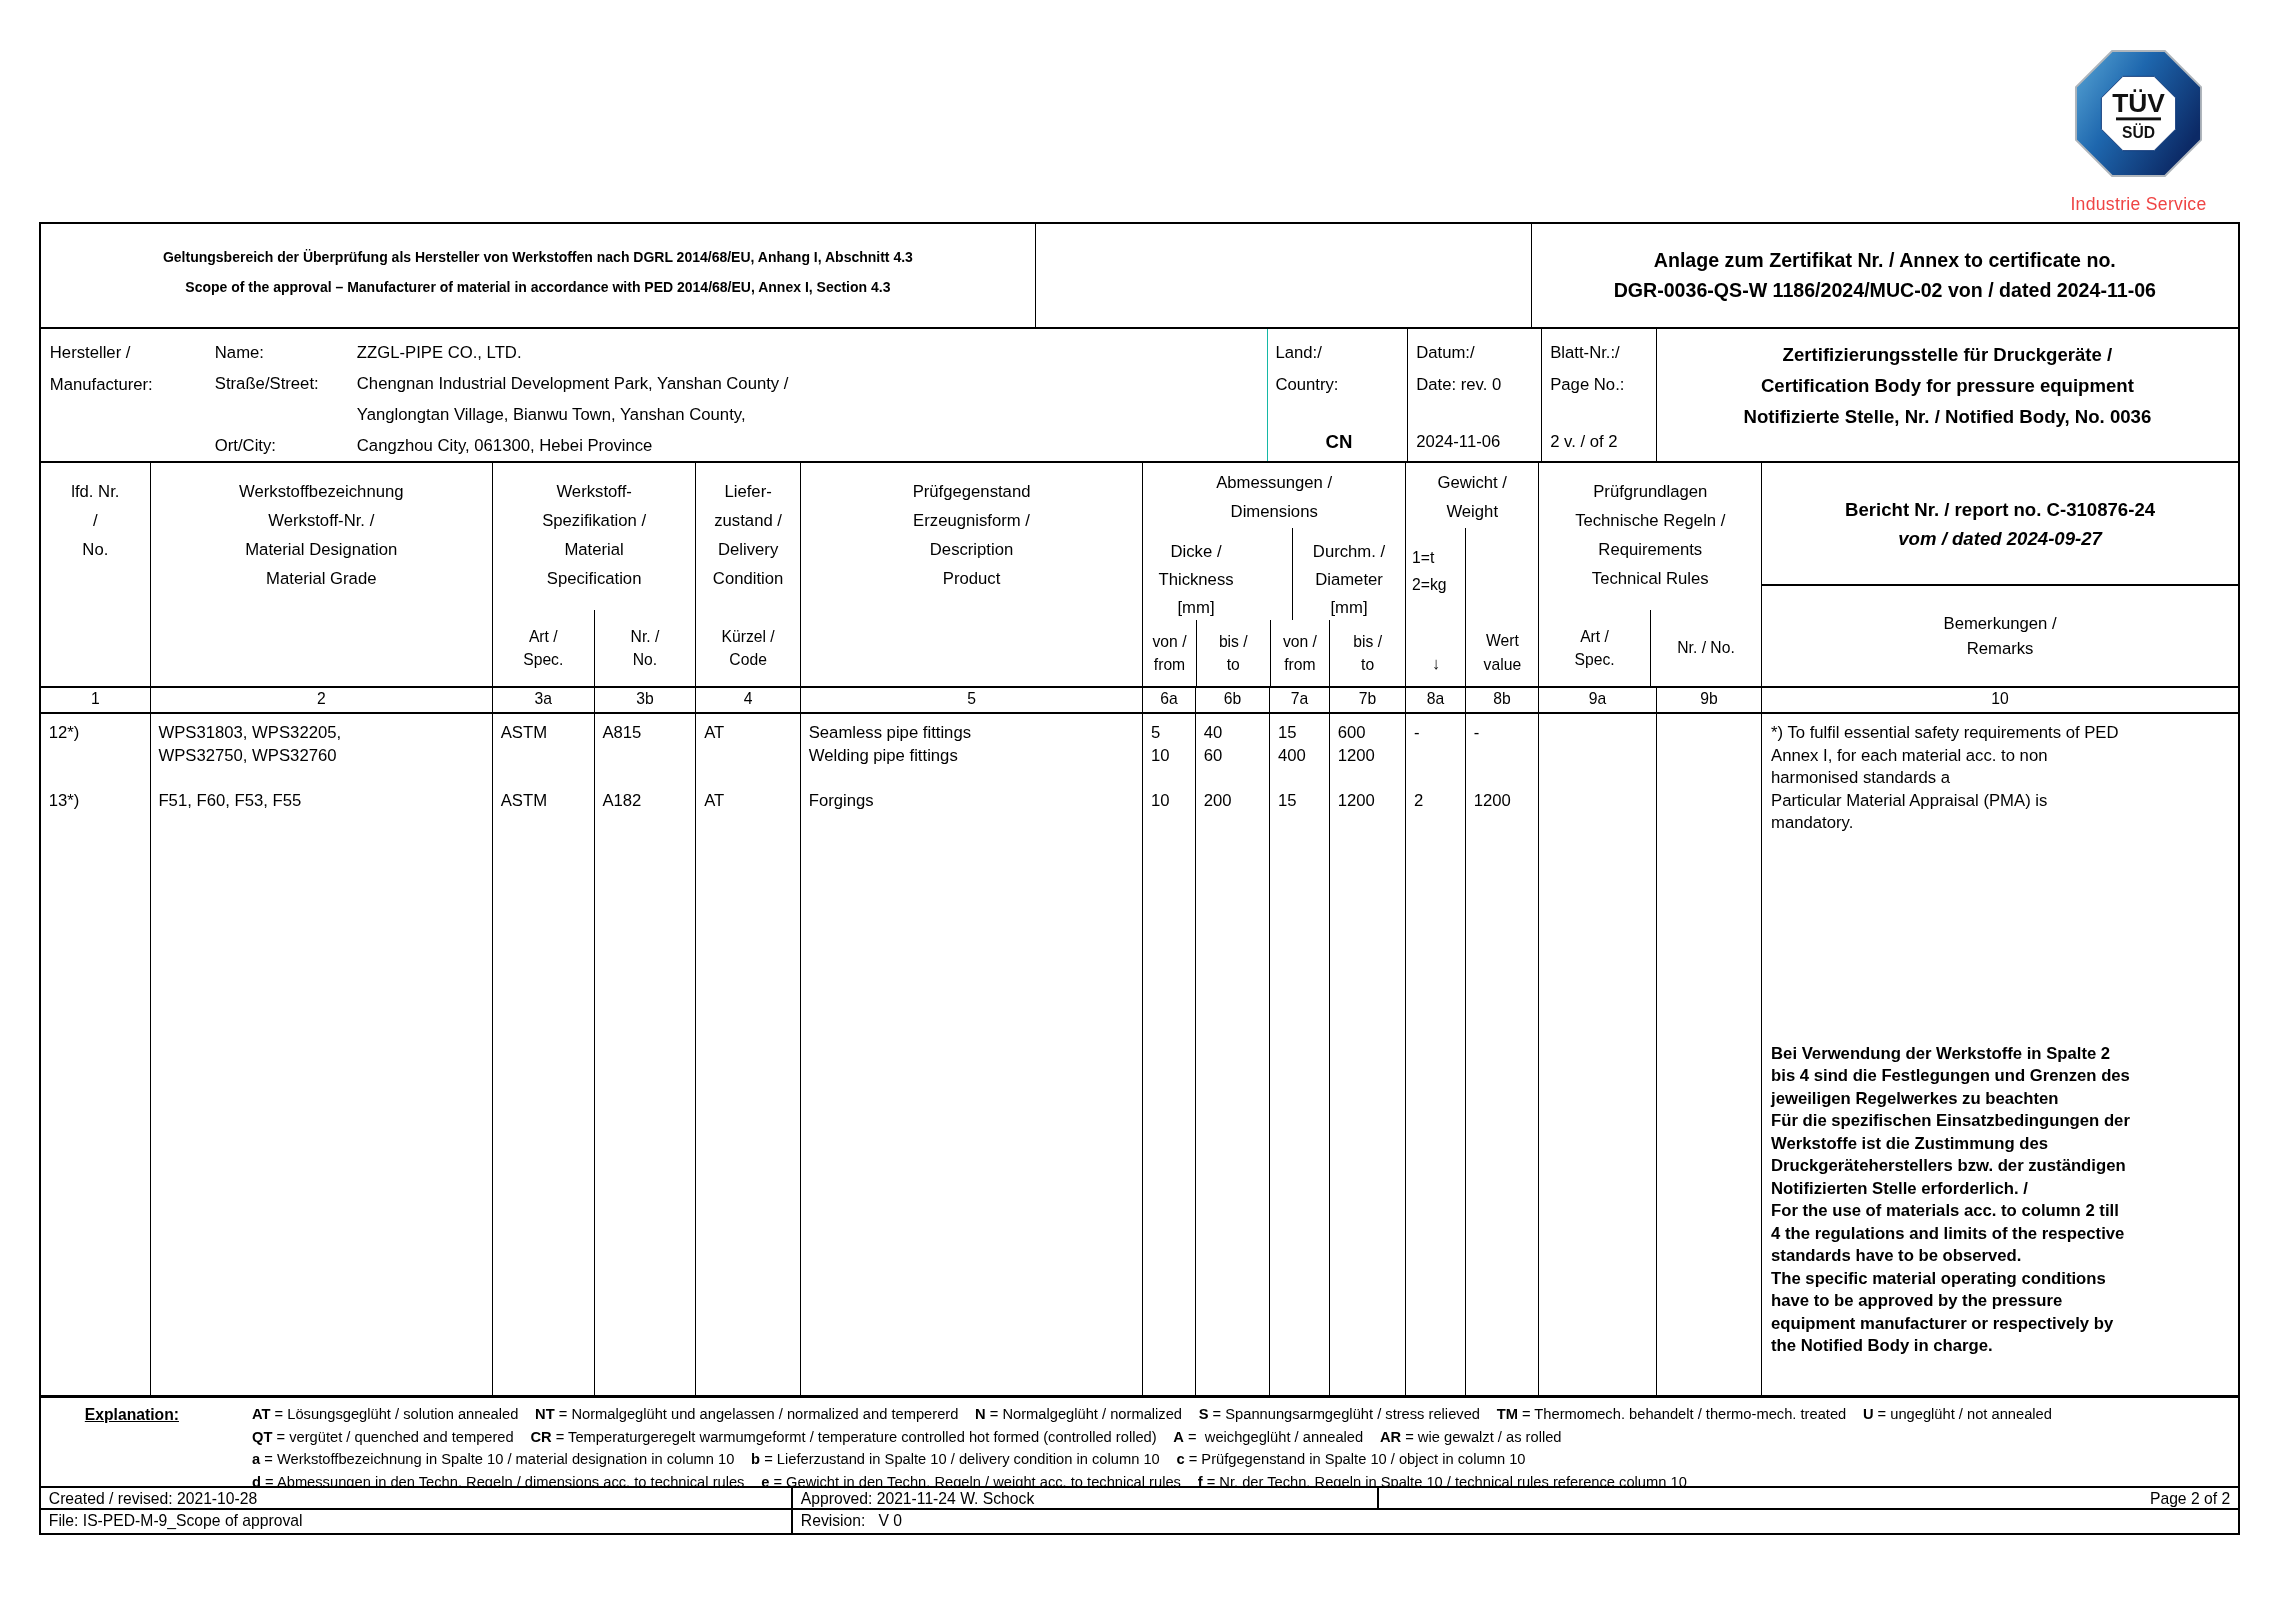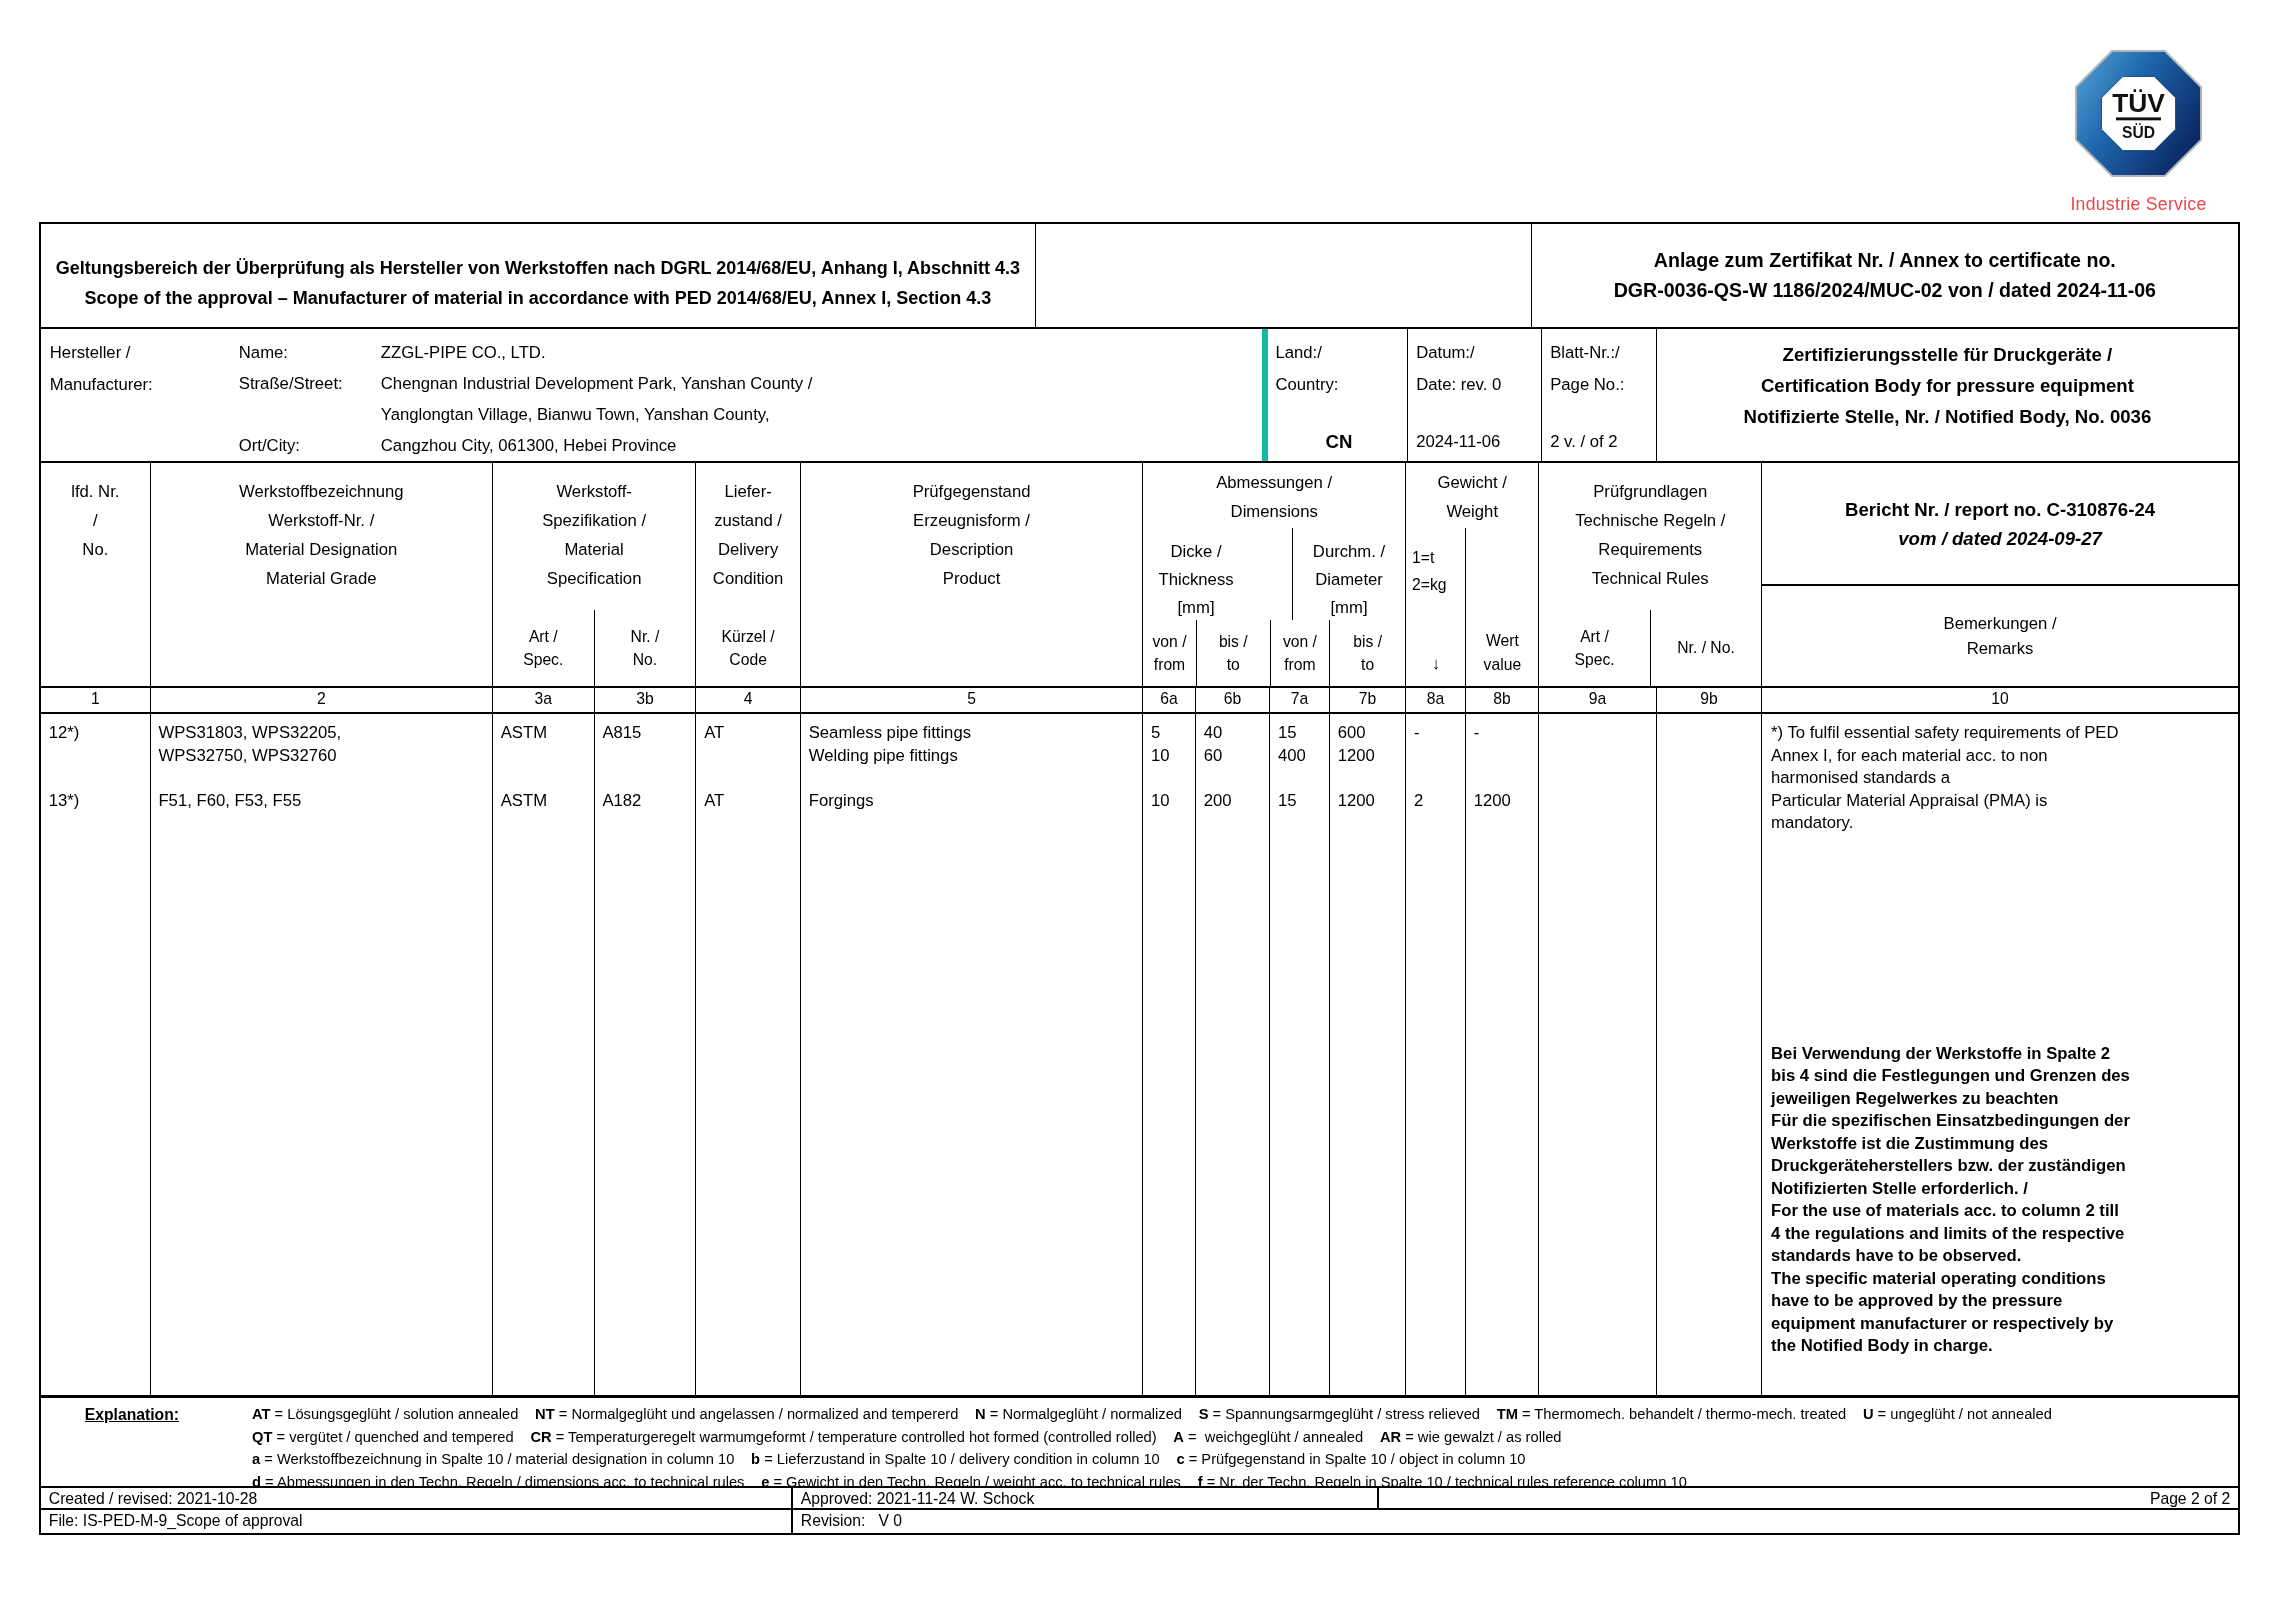--- a/index.html
+++ b/index.html
@@ -13,27 +13,27 @@
     overflow: hidden;
   }
   
   .logo { position:absolute; left:2054px; top:49px; width:169px; text-align:center; }
   .logo-caption { margin-top:11.8px; font-size:17.6px; color:#ef4444; letter-spacing:0.3px; }
   
   .frame { position:absolute; left:39px; top:222px; width:2201px; border:2.9px solid #000; background:#fff; }
 
   
   .title-row { display:flex; height:105px; border-bottom:2px solid #000; }
-  .title-main { width:45.28%; border-right:1px solid #000; text-align:center; font-weight:bold; font-size:18px; line-height:30px; padding-top:29px; }
+  .title-main { width:45.28%; border-right:1px solid #000; text-align:center; font-weight:bold; font-size:14px; line-height:30px; padding-top:18px; }
   .title-spacer { width:22.57%; border-right:1px solid #000; }
   .title-annex { width:32.15%; text-align:center; font-weight:bold; font-size:19.6px; line-height:30px; padding-top:20.6px; }
 
   
   .mfr-row { display:flex; height:134px; border-bottom:2.9px solid #000; font-size:16.7px; }
-  .mfr-main { width:55.83%; border-right:6px solid #14b8a6; display:flex; padding:7.8px 0 0 8.8px;gap:24px; }
+  .mfr-main { width:55.83%; border-right:1px solid #14b8a6; display:flex; padding:7.8px 0 0 8.8px; }
   .mfr-who { width:165px; white-space:pre-line; line-height:32px; }
   .mfr-grid { display:grid; grid-template-columns:142px 1fr; line-height:31px; align-content:start; }
   .mfr-grid .k { white-space:pre-line; }
   .mfr-grid .v { white-space:pre-line; }
   .mfr-cell { border-right:1px solid #000; display:flex; flex-direction:column; padding:7.8px 4.9px 9.8px 7.8px; }
   .mfr-land { width:6.41%; }
   .mfr-datum { width:6.10%; }
   .mfr-blatt { width:5.21%; }
   .cell-label { white-space:pre-line; line-height:32px; }
   .cell-value { margin-top:auto; line-height:19.6px; }

